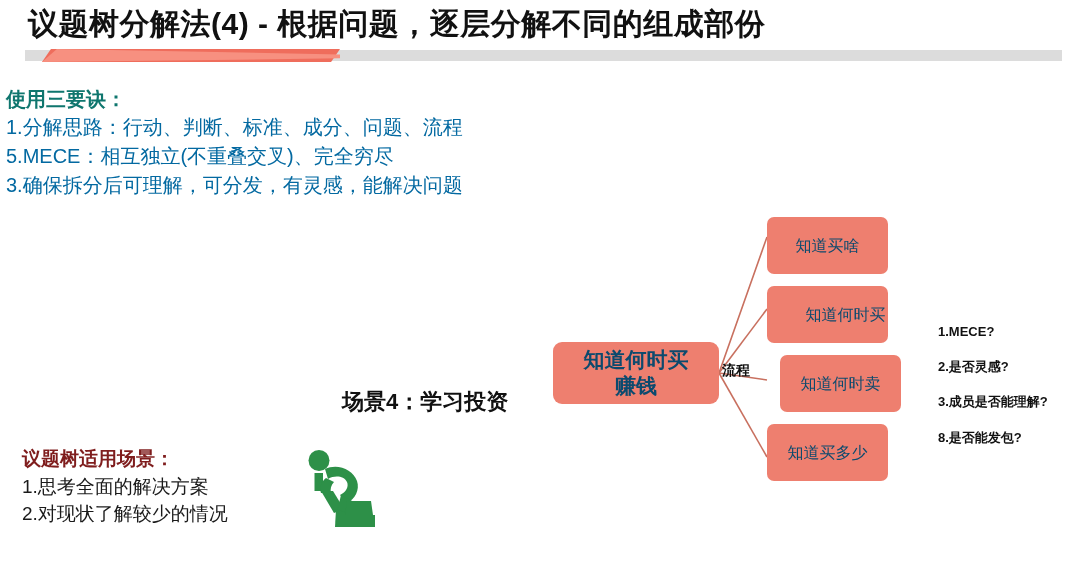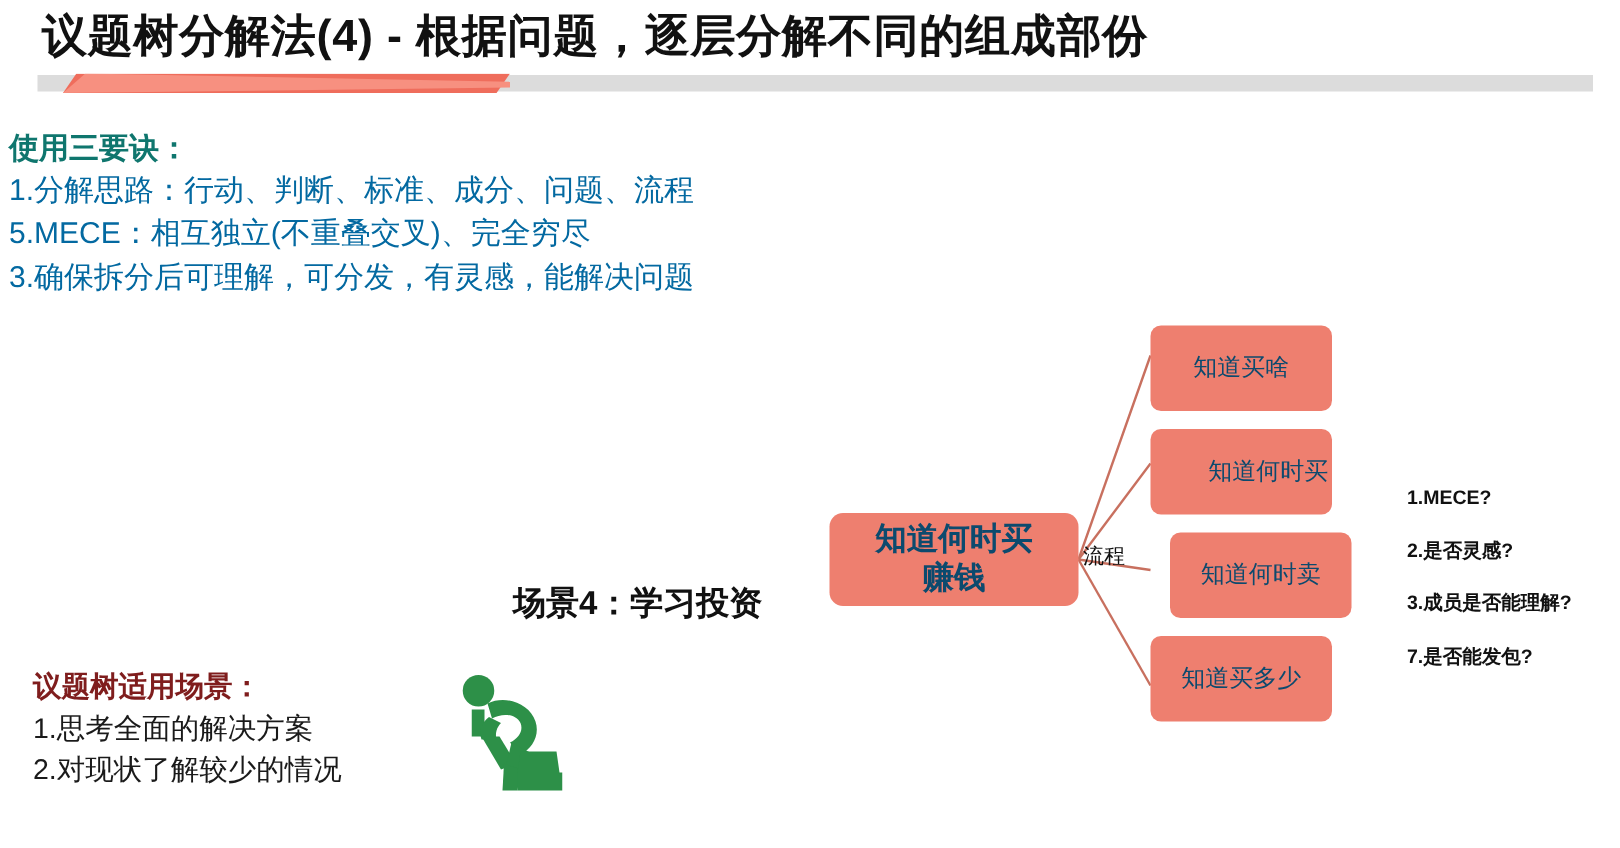--- a/index.html
+++ b/index.html
@@ -141,21 +141,21 @@
   .leaf-0 { top: 12px; }
   .leaf-1 { top: 81px; padding-left: 36px; }
   .leaf-2 { top: 150px; margin-left: 13px; }
   .leaf-3 { top: 219px; }
 
   .edge-label {
     position: absolute;
     left: 177px;
     top: 158px;
     font-size: 14px;
-    font-weight: normal;
+    font-weight: bold;
     color: #111;
     background: transparent;
     white-space: nowrap;
     line-height: 1;
   }
 
   
   .checklist {
     position: absolute;
     left: 938px;
@@ -241,21 +241,21 @@
   <div class="node node-leaf leaf-0">知道买啥</div>
   <div class="node node-leaf leaf-1">知道何时买</div>
   <div class="node node-leaf leaf-2">知道何时卖</div>
   <div class="node node-leaf leaf-3">知道买多少</div>
 </div>
 
 <div class="checklist">
   <div class="checklist-item">1.MECE?</div>
   <div class="checklist-item">2.是否灵感?</div>
   <div class="checklist-item">3.成员是否能理解?</div>
-  <div class="checklist-item">7.是否能发包?</div>
+  <div class="checklist-item">8.是否能发包?</div>
 </div>
 
 <div class="usecases">
   <div class="uc-heading">议题树适用场景：</div>
   <div class="uc-line">1.思考全面的解决方案</div>
   <div class="uc-line">2.对现状了解较少的情况</div>
 </div>
 
 <svg class="thinker-icon" viewBox="0 0 78 88">
   <g fill="#2d9048">

